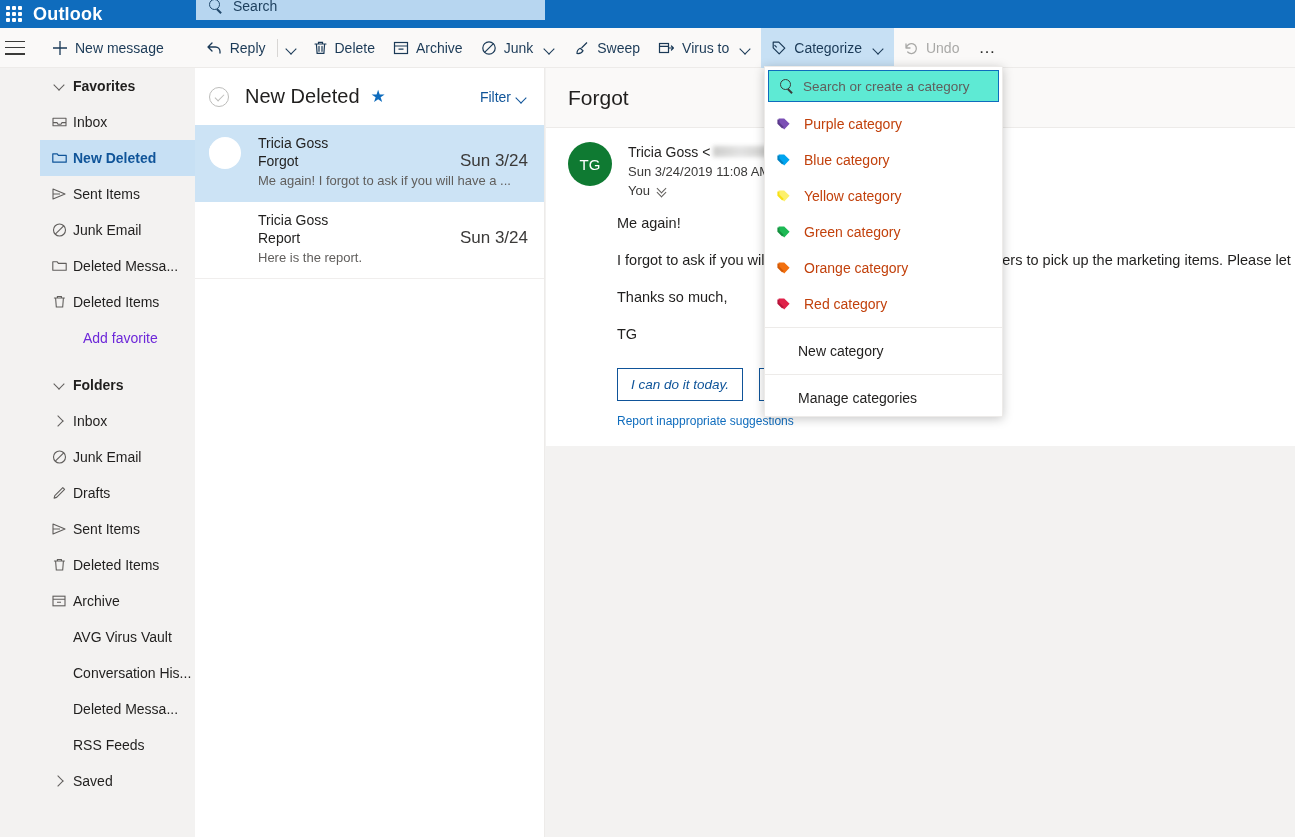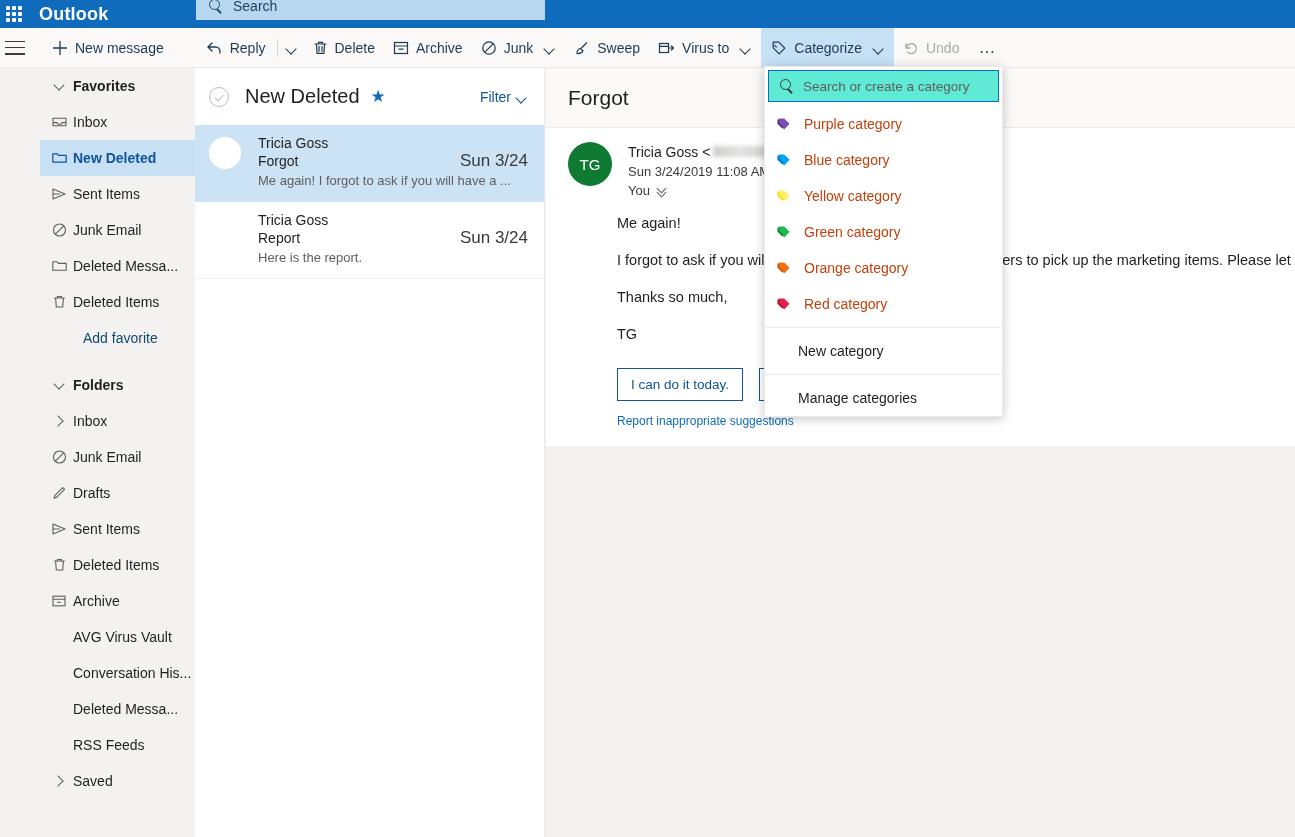--- a/index.html
+++ b/index.html
@@ -18,21 +18,21 @@
   }
   .waffle {
     width: 18px; height: 18px; margin-left: 5px; margin-right: 10px;
     display: grid; grid-template-columns: repeat(3, 4px);
     grid-template-rows: repeat(3, 4px); gap: 2px;
     align-content: center; justify-content: center; cursor: pointer;
   }
   .waffle i { background: #ffffff; width: 4px; height: 4px; border-radius: 1px; display:block; }
   .brand {
     color: #fff; font-size: 18px; font-weight: bold; letter-spacing: .2px;
-    margin-left: 6px; white-space: nowrap;
+    margin-left: 0; white-space: nowrap;
   }
   .search-box {
     position: absolute; left: 196px; top: -8px; width: 349px; height: 28px;
     background: #b7d6f0; display: flex; align-items: center; cursor: text;
   }
   .search-box .mag {
     width: 16px; height: 16px; margin-left: 12px; margin-right: 9px;
     flex: 0 0 auto; position: relative;
   }
   .search-box .mag::before {
@@ -102,21 +102,21 @@
   .nav-icon {
     width: 28px; flex: 0 0 28px; display: flex; align-items: center; justify-content: center;
     color: #605e5c;
   }
   .nav-item.selected .nav-icon { color: #0f5499; }
   .nav-label { flex: 1 1 auto; overflow: hidden; white-space: nowrap; }
   .nav-count { font-size: 13px; font-weight: bold; color: #0f5499; padding-right: 34px; }
   .nav-count.dim { color: #605e5c; font-weight: normal; }
   .nav-link {
     display: flex; align-items: center; height: 36px; padding-left: 43px;
-    font-size: 14px; color: #0c4a6e; cursor: pointer;
+    font-size: 14px; color: #6d28d9; cursor: pointer;
   }
   .nav-indent { padding-left: 33px; }
 
   
   .list {
     position: absolute; left: 195px; top: 68px; width: 350px; height: 769px;
     background: #ffffff; border-right: 1px solid #edebe9; overflow: hidden;
   }
   .list-head { display: flex; align-items: center; height: 57px; padding: 0 16px 0 14px; }
   .sel-circle {
@@ -195,21 +195,21 @@
   .dblchev { display: inline-block; width: 12px; height: 10px; position: relative; cursor: pointer; }
   .dblchev::before, .dblchev::after {
     content: ""; position: absolute; left: 2px; width: 6px; height: 6px;
     border-right: 1.3px solid #605e5c; border-bottom: 1.3px solid #605e5c;
     transform: rotate(45deg);
   }
   .dblchev::before { top: -1px; }
   .dblchev::after { top: 3px; }
   .read-body { padding: 16px 22px 0 71px; }
   .read-body p { font-size: 14.5px; color: #201f1e; margin-bottom: 19px; line-height: 1.25; white-space: nowrap; }
-  .suggestions { display: flex; gap: 16px; padding: 5px 0 0 71px; }
+  .suggestions { display: flex; gap: 16px; padding: 5px 0 0 71px; font-style: italic; }
   .sugg {
     border: 1px solid #0f5499; color: #0f5499; background: #fff;
     font-size: 13.5px; padding: 8px 13px; cursor: pointer; white-space: nowrap;
   }
   .report-link {
     padding: 13px 0 18px 71px; font-size: 12px; color: #0f6cbd; cursor: pointer;
     display: inline-block;
   }
 
   

